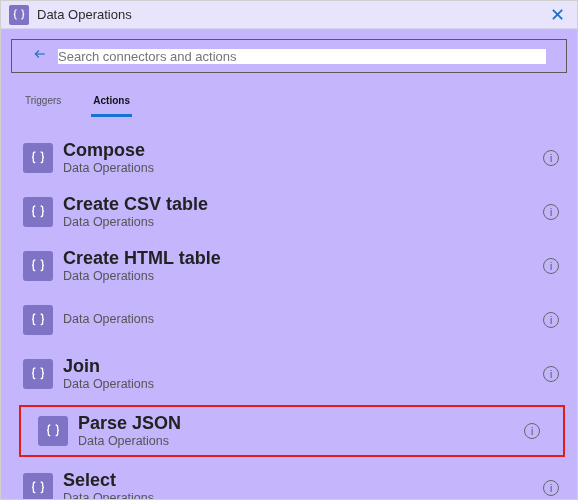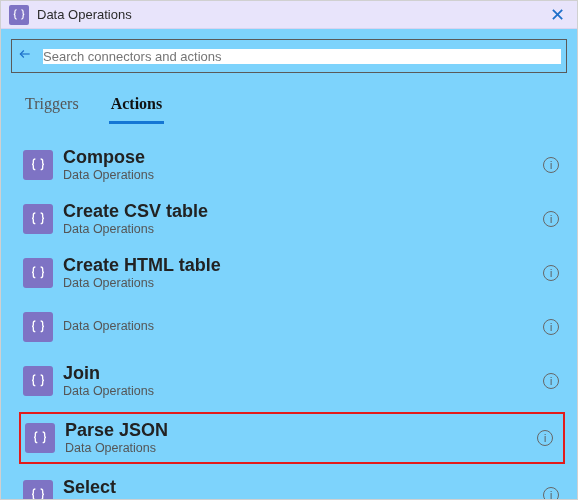--- a/index.html
+++ b/index.html
@@ -7,21 +7,21 @@
     font-family: "Segoe UI", Arial, sans-serif;
     width: 578px;
     height: 500px;
     background: #fff;
     overflow: hidden;
   }
   .panel {
     width: 578px;
     height: 500px;
     border: 1px solid #d0d0d0;
-    background: #7dd3fc;
+    background: #c4b5fd;
     display: flex;
     flex-direction: column;
   }
   .header {
     background: #e8e4fb;
     height: 28px;
     display: flex;
     align-items: center;
     padding: 0 8px;
     border-bottom: 1px solid #d8d4f0;
@@ -48,21 +48,21 @@
     font-weight: 300;
   }
   .search-wrap {
     padding: 10px 10px 8px 10px;
   }
   .search-box {
     border: 1px solid #5a5a5a;
     height: 34px;
     display: flex;
     align-items: center;
-    padding: 0 5px;
+    padding: 0 20px;
   }
   .back-arrow {
     color: #1d6fc9;
     font-size: 16px;
     margin-right: 10px;
     cursor: pointer;
   }
   .search-input {
     border: none;
     outline: none;
@@ -71,26 +71,25 @@
     color: #666;
     font-family: inherit;
   }
   .tabs {
     display: flex;
     gap: 28px;
     padding: 8px 22px 0 22px;
     border-bottom: 1px solid transparent;
   }
   .tab {
-    font-size: 16px;
+    font-size: 10px;
     color: #555;
     padding: 6px 2px 10px 2px;
     cursor: pointer;
     position: relative;
-    font-family: Liberation Serif, serif;
   }
   .tab.active {
     color: #111;
     font-weight: 600;
   }
   .tab.active::after {
     content: "";
     position: absolute;
     left: 0; right: 0; bottom: -1px;
     height: 3px;
@@ -103,21 +102,21 @@
   }
   .row {
     display: flex;
     align-items: center;
     height: 46px;
     margin-bottom: 8px;
     cursor: pointer;
   }
   .row.highlighted {
     border: 2.5px solid #e21b1b;
-    padding: 4px;
+    padding: 17px;
     margin-left: -4px;
     height: 52px;
   }
   .row-icon {
     width: 30px; height: 30px;
     background: #7e73c4;
     border-radius: 3px;
     display: flex;
     align-items: center;
     justify-content: center;

